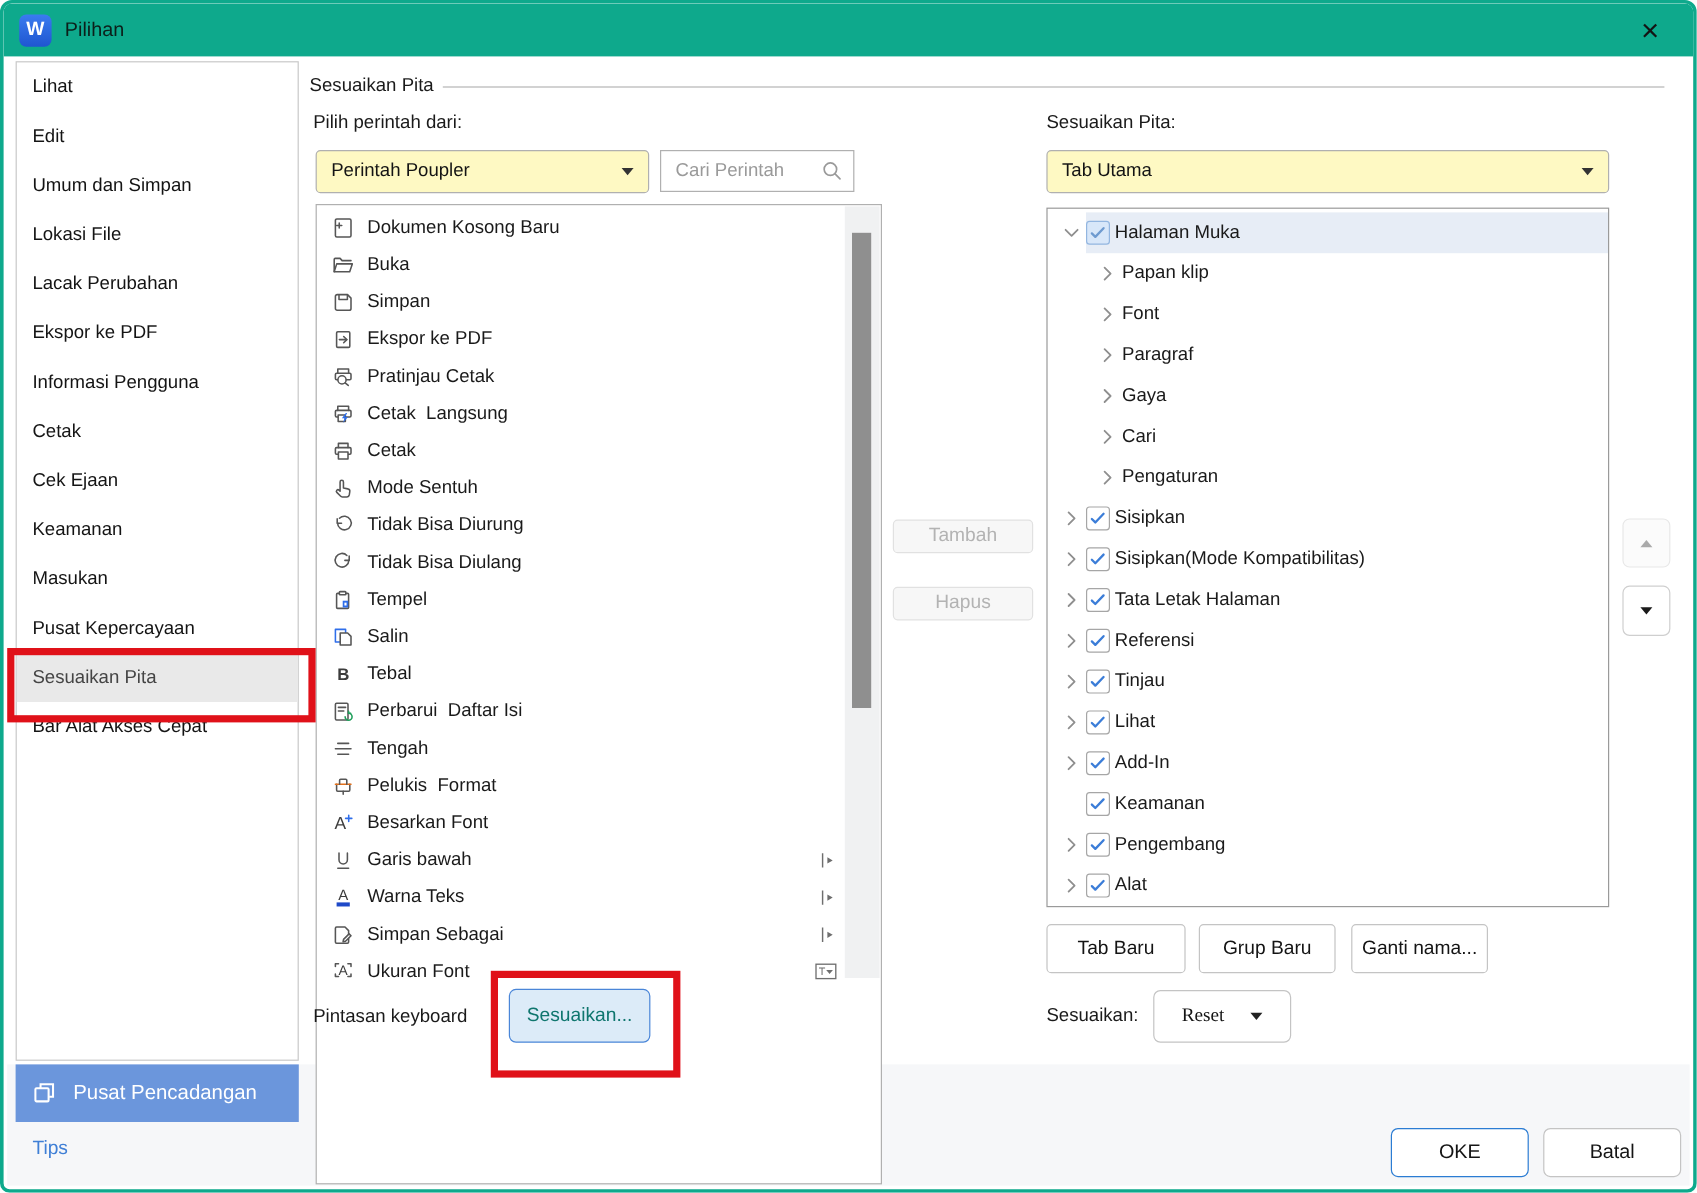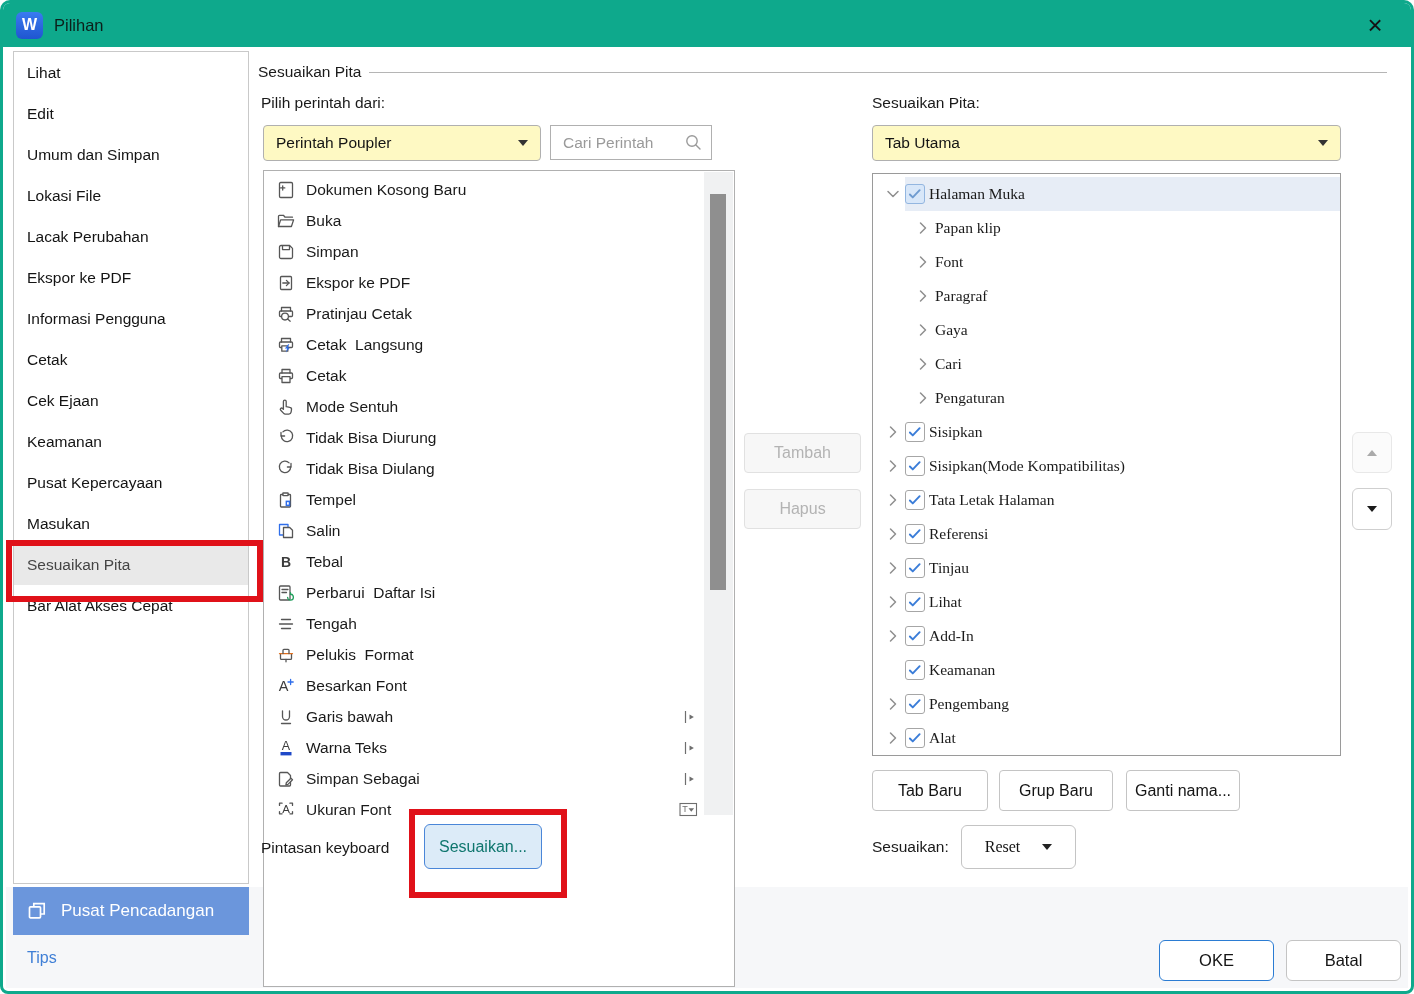--- a/index.html
+++ b/index.html
@@ -29,27 +29,27 @@
   .searchbox input::placeholder{color:#9a9a9a;}
   
   .cmdlist{position:absolute;left:260px;top:167px;width:472px;height:817px;border:1px solid #b0b0b0;background:#fff;box-sizing:border-box;overflow:hidden;padding-top:3px;}
   .cmd-row{height:31px;display:flex;align-items:center;padding-left:12px;width:calc(100% - 42px);cursor:pointer;}
   .cicon{width:22px;height:20px;display:flex;align-items:center;flex:none;}
   .clabel{margin-left:8px;font-size:15.5px;color:#1a1a1a;white-space:pre;}
   .fmark{margin-left:auto;margin-right:6px;flex:none;display:flex;align-items:center;}
   .vscroll{position:absolute;right:1px;top:1px;width:29px;height:643px;background:#f0f1f2;}
   .vthumb{position:absolute;left:6px;top:22px;width:16px;height:396px;background:#8f8f8f;}
   
-  .midbtn{position:absolute;left:741px;width:117px;height:40px;border:1px solid #e1e1e1;border-radius:4px;background:#f7f7f7;color:#b3b3b3;font-size:16px;font-family:inherit;}
+  .midbtn{position:absolute;left:741px;width:117px;height:28px;border:1px solid #e1e1e1;border-radius:4px;background:#f7f7f7;color:#b3b3b3;font-size:16px;font-family:inherit;}
   
   .tree{position:absolute;left:869px;top:170px;width:469px;height:583px;border:1px solid #9a9a9a;background:#fff;box-sizing:border-box;overflow:hidden;padding-top:3px;}
   .tree-row{height:34px;display:flex;align-items:center;padding-left:10px;cursor:pointer;}
   .tree-row .chev{width:22px;height:20px;display:flex;align-items:center;flex:none;}
   .tree-row.lvl1 .chev{margin-left:30px;}
-  .trc{flex:1;height:100%;display:flex;align-items:center;gap:4px;font-family:Liberation Serif, serif;}
+  .trc{flex:1;height:100%;display:flex;align-items:center;gap:4px;}
   .trc.sel{background:#e7edf6;}
   .cb{width:20px;height:20px;border:1px solid #a6a6a6;border-radius:3px;background:#fff;box-sizing:border-box;display:flex;align-items:center;justify-content:center;flex:none;cursor:pointer;}
   .cb.selbg{background:#d8e7f9;border-color:#93b6e0;}
   .tlabel{font-size:15.5px;color:#1a1a1a;white-space:pre;}
   
   .movebtn{position:absolute;left:1349px;width:40px;border-radius:6px;background:#fff;display:flex;align-items:center;justify-content:center;cursor:pointer;box-sizing:border-box;}
   .movebtn.up{top:429px;height:41px;border:1px solid #e8e8e8;background:#fbfbfb;}
   .movebtn.down{top:485px;height:42px;border:1px solid #cfcfcf;}
   .tri-up{width:0;height:0;border-left:5px solid transparent;border-right:5px solid transparent;border-bottom:6px solid #aaa;}
   .tri-down{width:0;height:0;border-left:5px solid transparent;border-right:5px solid transparent;border-top:6px solid #1a1a1a;}
@@ -85,22 +85,22 @@
         <div class="side-item">Lihat</div>
         <div class="side-item">Edit</div>
         <div class="side-item">Umum dan Simpan</div>
         <div class="side-item">Lokasi File</div>
         <div class="side-item">Lacak Perubahan</div>
         <div class="side-item">Ekspor ke PDF</div>
         <div class="side-item">Informasi Pengguna</div>
         <div class="side-item">Cetak</div>
         <div class="side-item">Cek Ejaan</div>
         <div class="side-item">Keamanan</div>
+        <div class="side-item">Masukan</div>
         <div class="side-item">Pusat Kepercayaan</div>
-        <div class="side-item">Masukan</div>
         <div class="side-item selected">Sesuaikan Pita</div>
         <div class="side-item">Bar Alat Akses Cepat</div>
       </div>
 
     <button class="backupbtn z2">
       <span class="cicon">
           <svg width="20" height="20" viewBox="0 0 20 20">
             <rect x="2.5" y="5.8" width="11" height="11" rx="1" fill="none" stroke="#fff" stroke-width="1.7"></rect>
             <path d="M6.8 5.8V2.6h10.4V13h-3.2" fill="none" stroke="#fff" stroke-width="1.7"></path>
           </svg>

